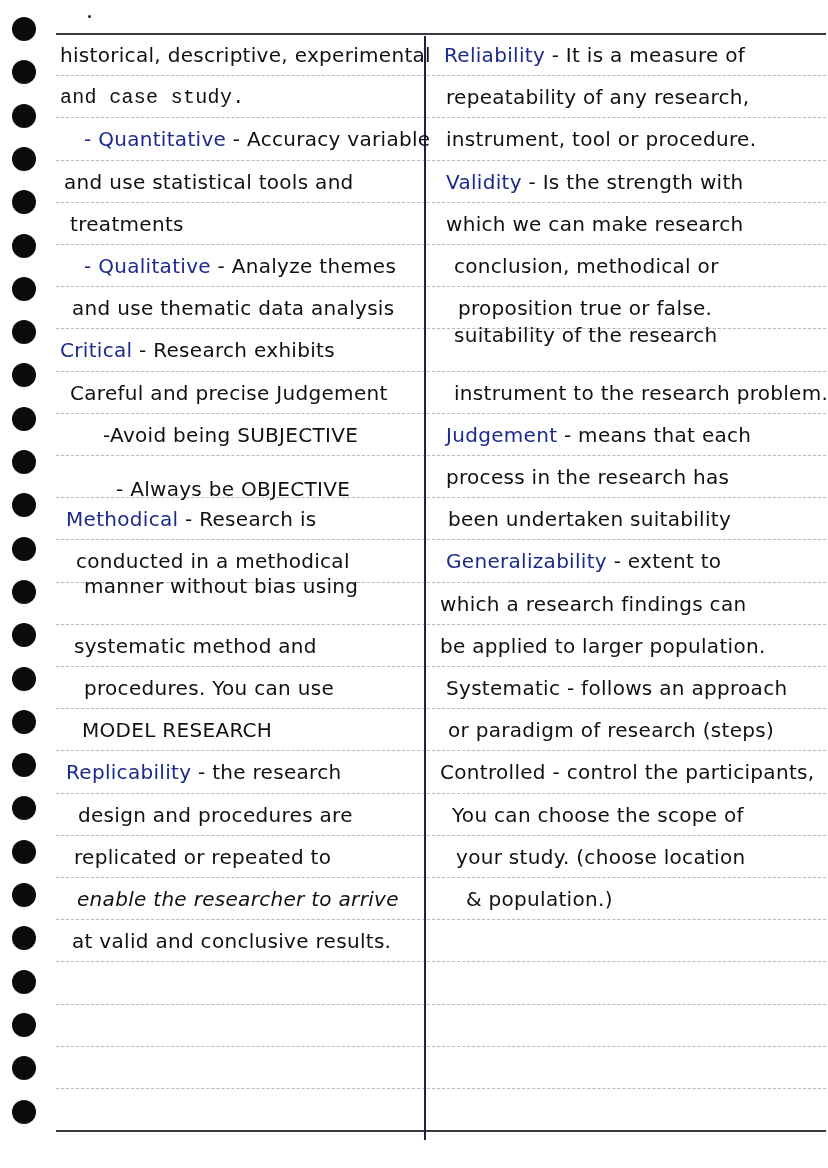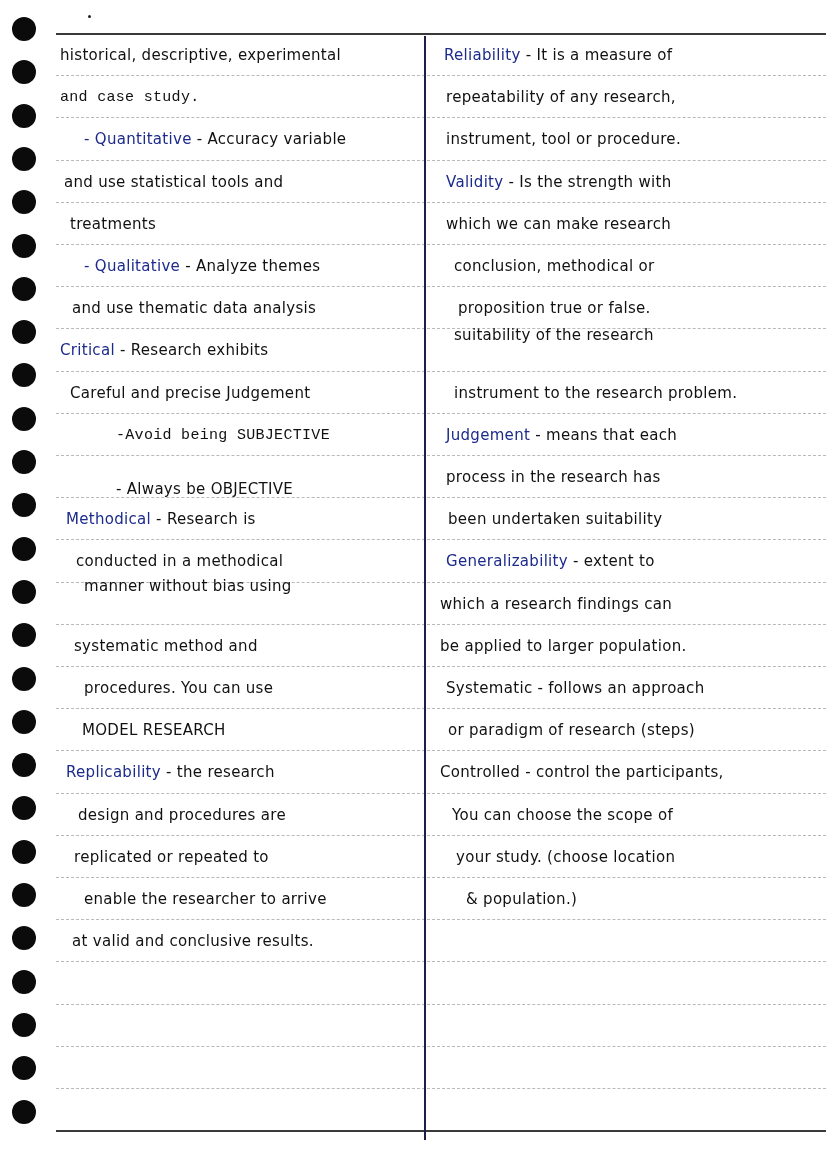--- a/index.html
+++ b/index.html
@@ -19,21 +19,21 @@
   .rule.thick { border-top: 2px solid #3a3a3a; }
   .divider {
     position: absolute; left: 424px; top: 36px; width: 2px; height: 1104px; background: #1b1f4a;
   }
   .stray-dot { position: absolute; left: 88px; top: 15px; width: 3px; height: 3px; border-radius: 50%; background: #222; }
   .col { position: absolute; top: 0; }
   .col.left { left: 60px; width: 360px; }
   .col.right { left: 438px; width: 388px; }
   .line {
     position: absolute; height: 43px; line-height: 43px; white-space: nowrap;
-    font-size: 15px; color: #111; letter-spacing: 0.3px;
+    font-size: 20px; color: #111; letter-spacing: 0.3px;
   }
   .term { color: #1c2a8c; }
 </style>
 </head>
 <body>
 
 <div class="page">
   <div class="stray-dot"></div>
   <div id="holes">
       <div class="hole" style="top: 17px;"></div>
@@ -96,32 +96,32 @@
   <div class="col left" id="left-col">
       <div class="line" style="top: 34px; left: 0px;"><span>historical, descriptive, experimental</span></div>
       <div class="line" style="top: 76.2px; left: 0px; font-family: Liberation Mono, monospace;"><span>and  case study.</span></div>
       <div class="line" style="top: 118.4px; left: 24px;"><span class="term">- Quantitative</span><span> - Accuracy variable</span></div>
       <div class="line" style="top: 160.6px; left: 4px;"><span>and use  statistical tools and</span></div>
       <div class="line" style="top: 202.8px; left: 10px;"><span>treatments</span></div>
       <div class="line" style="top: 245px; left: 24px;"><span class="term">- Qualitative</span><span> - Analyze themes</span></div>
       <div class="line" style="top: 287.2px; left: 12px;"><span>and use  thematic data analysis</span></div>
       <div class="line" style="top: 329.4px; left: 0px;"><span class="term">Critical</span><span> - Research exhibits</span></div>
       <div class="line" style="top: 371.6px; left: 10px;"><span>Careful  and  precise  Judgement</span></div>
-      <div class="line" style="top: 413.8px; left: 56px; font-family: Liberation Mono, monospace;"><span>-Avoid  being  SUBJECTIVE</span></div>
+      <div class="line" style="top: 413.8px; left: 43px;"><span>-Avoid  being  SUBJECTIVE</span></div>
       <div class="line" style="top: 468px; left: 56px;"><span>- Always  be  OBJECTIVE</span></div>
       <div class="line" style="top: 498.2px; left: 6px;"><span class="term">Methodical</span><span> - Research is</span></div>
       <div class="line" style="top: 540.4px; left: 16px;"><span>conducted  in  a  methodical</span></div>
       <div class="line" style="top: 565px; left: 24px;"><span>manner  without  bias  using</span></div>
       <div class="line" style="top: 624.8px; left: 14px;"><span>systematic  method  and</span></div>
       <div class="line" style="top: 667px; left: 24px;"><span>procedures.  You can use</span></div>
       <div class="line" style="top: 709.2px; left: 22px;"><span>MODEL  RESEARCH</span></div>
       <div class="line" style="top: 751.4px; left: 6px;"><span class="term">Replicability</span><span> - the research</span></div>
       <div class="line" style="top: 793.6px; left: 18px;"><span>design  and  procedures are</span></div>
       <div class="line" style="top: 835.8px; left: 14px;"><span>replicated or repeated to</span></div>
-      <div class="line" style="top: 878px; left: 24px;"><span>enable  the  researcher  to arrive</span></div>
+      <div class="line" style="top: 878px; left: 17px; font-style: italic;"><span>enable  the  researcher  to arrive</span></div>
       <div class="line" style="top: 920.2px; left: 12px;"><span>at  valid  and  conclusive  results.</span></div>
     </div>
   <div class="col right" id="right-col">
       <div class="line" style="top: 34px; left: 6px;"><span class="term">Reliability</span><span> - It is  a  measure  of</span></div>
       <div class="line" style="top: 76.2px; left: 8px;"><span>repeatability  of any research,</span></div>
       <div class="line" style="top: 118.4px; left: 8px;"><span>instrument,  tool  or  procedure.</span></div>
       <div class="line" style="top: 160.6px; left: 8px;"><span class="term">Validity</span><span> - Is the strength with</span></div>
       <div class="line" style="top: 202.8px; left: 8px;"><span>which we  can  make research</span></div>
       <div class="line" style="top: 245px; left: 16px;"><span>conclusion,  methodical  or</span></div>
       <div class="line" style="top: 287.2px; left: 20px;"><span>proposition  true  or  false.</span></div>

